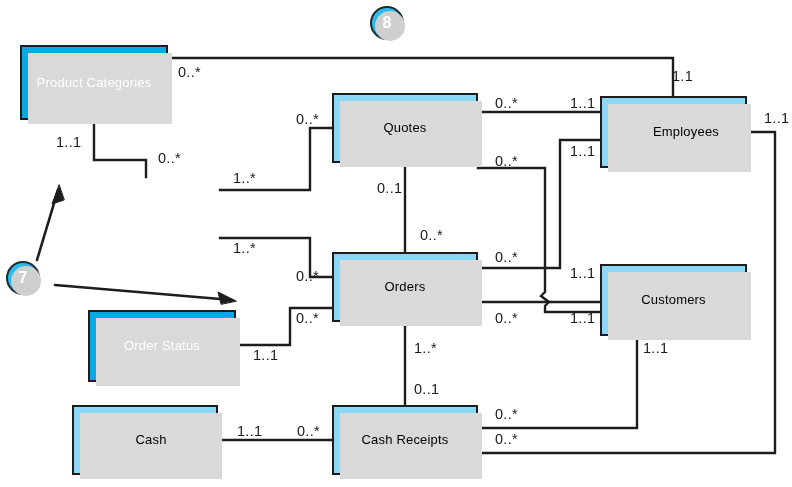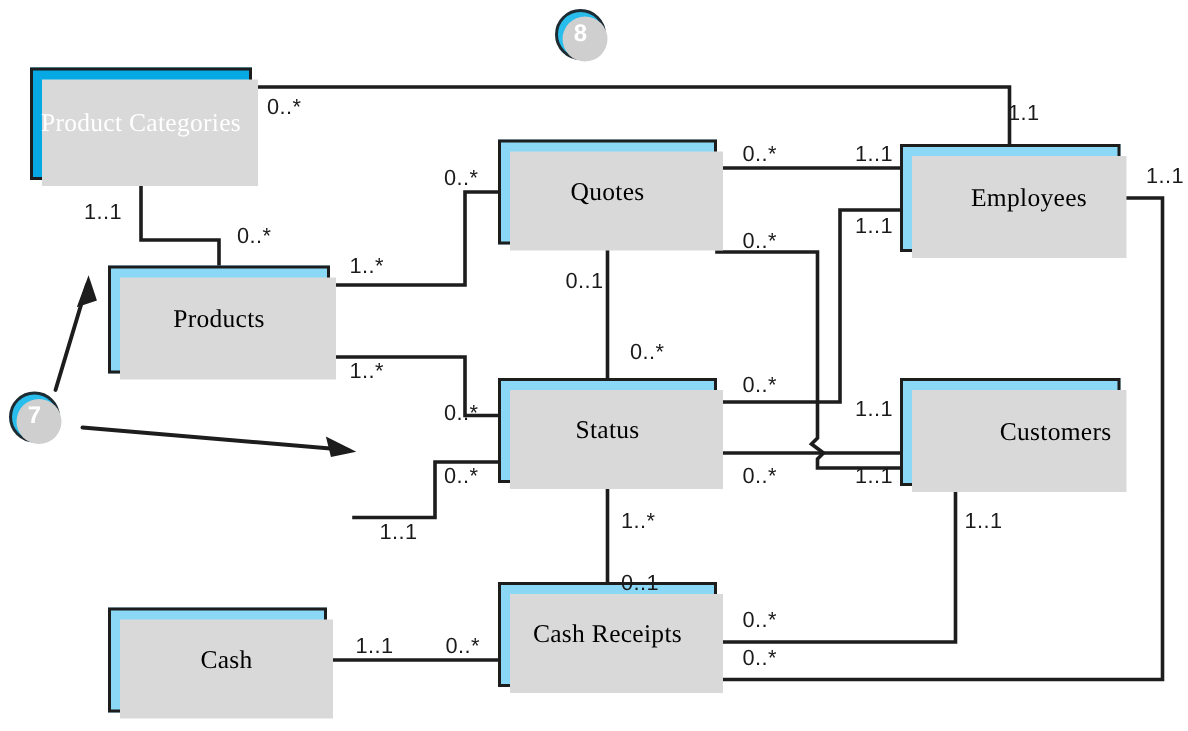--- a/index.html
+++ b/index.html
@@ -13,24 +13,23 @@
   #wires{position:absolute;left:0;top:0;width:792px;height:487px;}
 
   
   .entity{
     position:absolute;
     box-sizing:border-box;
     border:2.6px solid #1d1d1d;
     display:flex;align-items:center;justify-content:center;
     text-align:center;
     line-height:1.18;
-    font-size:17px;
+    font-size:13px;
     letter-spacing:.2px;
     z-index:3;
-    font-family:Liberation Serif, serif;
   }
   .entity .shadow{
     position:absolute;left:6px;top:6px;right:-6px;bottom:-6px;
     background:#d9d9d9;z-index:-1;
   }
   .entity-label{position:relative;z-index:1;padding:0 4px;}
   .e-light{background:#8ad8f5;color:#000000;}
   .e-dark{background:#06a9e4;color:#ffffff;}
 
   
@@ -103,52 +102,52 @@
       <path d="M37,260 L58,190" fill="none"></path>
       <path d="M59,185 L52,204 L64,200 Z" stroke-width="1"></path>
     </g>
   </svg>
 
   <div class="entity e-dark" style="left:20px;top:45px;width:148px;height:75px;">
     <span class="shadow"></span>
     <span class="entity-label">Product Categories</span>
   </div>
 
-  <div class="entity e-light" style="left:72px;top:177px;width:148px;height:72px;">
-    <span class="shadow"></span>
-    <span class="entity-label">Products</span>
-  </div>
 
   <div class="entity e-light" style="left:332px;top:93px;width:146px;height:70px;">
     <span class="shadow"></span>
     <span class="entity-label">Quotes</span>
   </div>
 
   <div class="entity e-light" style="left:600px;top:96px;width:147px;height:72px;padding-left:25px;">
     <span class="shadow"></span>
     <span class="entity-label">Employees</span>
   </div>
 
   <div class="entity e-light" style="left:332px;top:252px;width:146px;height:70px;">
     <span class="shadow"></span>
-    <span class="entity-label">Status</span>
+    <span class="entity-label">Orders</span>
   </div>
 
-  <div class="entity e-light" style="left:600px;top:252px;width:147px;height:72px;justify-content:flex-end;">
+  <div class="entity e-light" style="left:600px;top:264px;width:147px;height:72px;">
     <span class="shadow"></span>
     <span class="entity-label">Customers</span>
   </div>
 
+  <div class="entity e-dark" style="left:88px;top:310px;width:148px;height:72px;">
+    <span class="shadow"></span>
+    <span class="entity-label">Order Status</span>
+  </div>
 
   <div class="entity e-light" style="left:72px;top:405px;width:146px;height:70px;padding-left:12px;">
     <span class="shadow"></span>
     <span class="entity-label">Cash</span>
   </div>
 
-  <div class="entity e-light" style="left:332px;top:388px;width:146px;height:70px;">
+  <div class="entity e-light" style="left:332px;top:405px;width:146px;height:70px;">
     <span class="shadow"></span>
     <span class="entity-label">Cash Receipts</span>
   </div>
 
   <span class="card" style="left:178px;top:64px;">0..*</span>
   <span class="card" style="left:672px;top:68px;">1.1</span>
   <span class="card" style="left:56px;top:134px;">1..1</span>
   <span class="card" style="left:158px;top:150px;">0..*</span>
   <span class="card" style="left:296px;top:111px;">0..*</span>
   <span class="card" style="left:233px;top:170px;">1..*</span>

